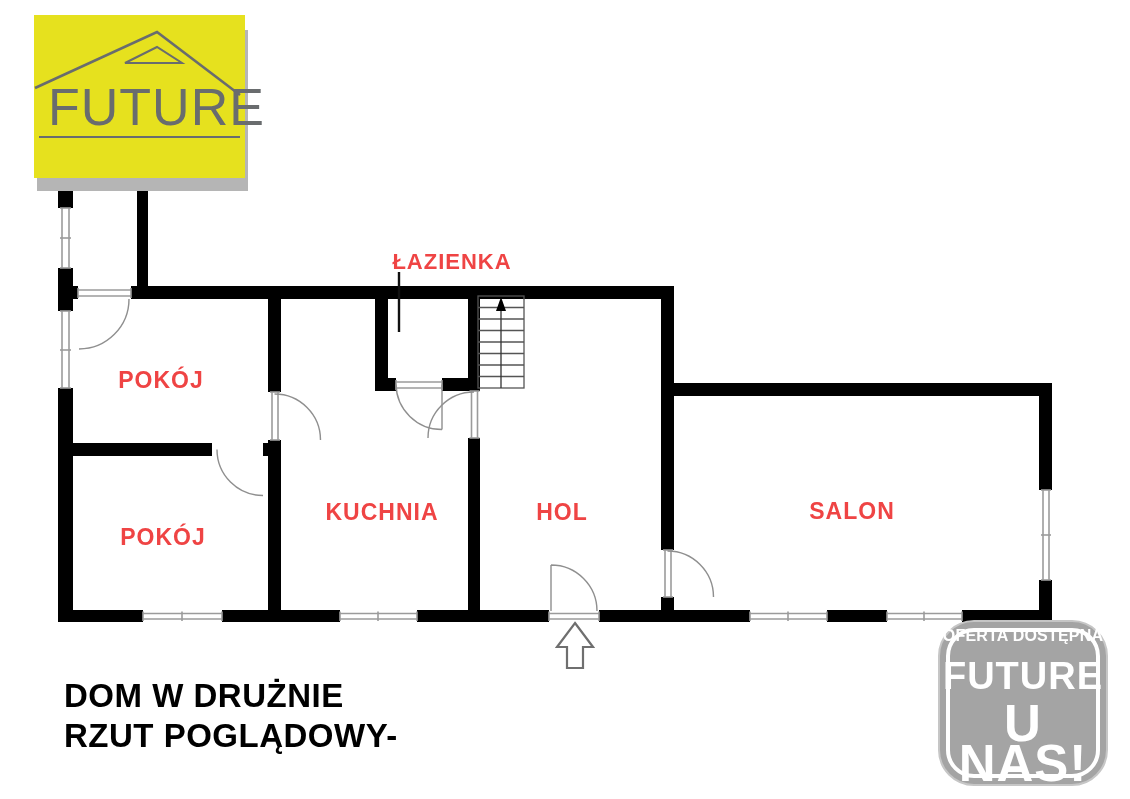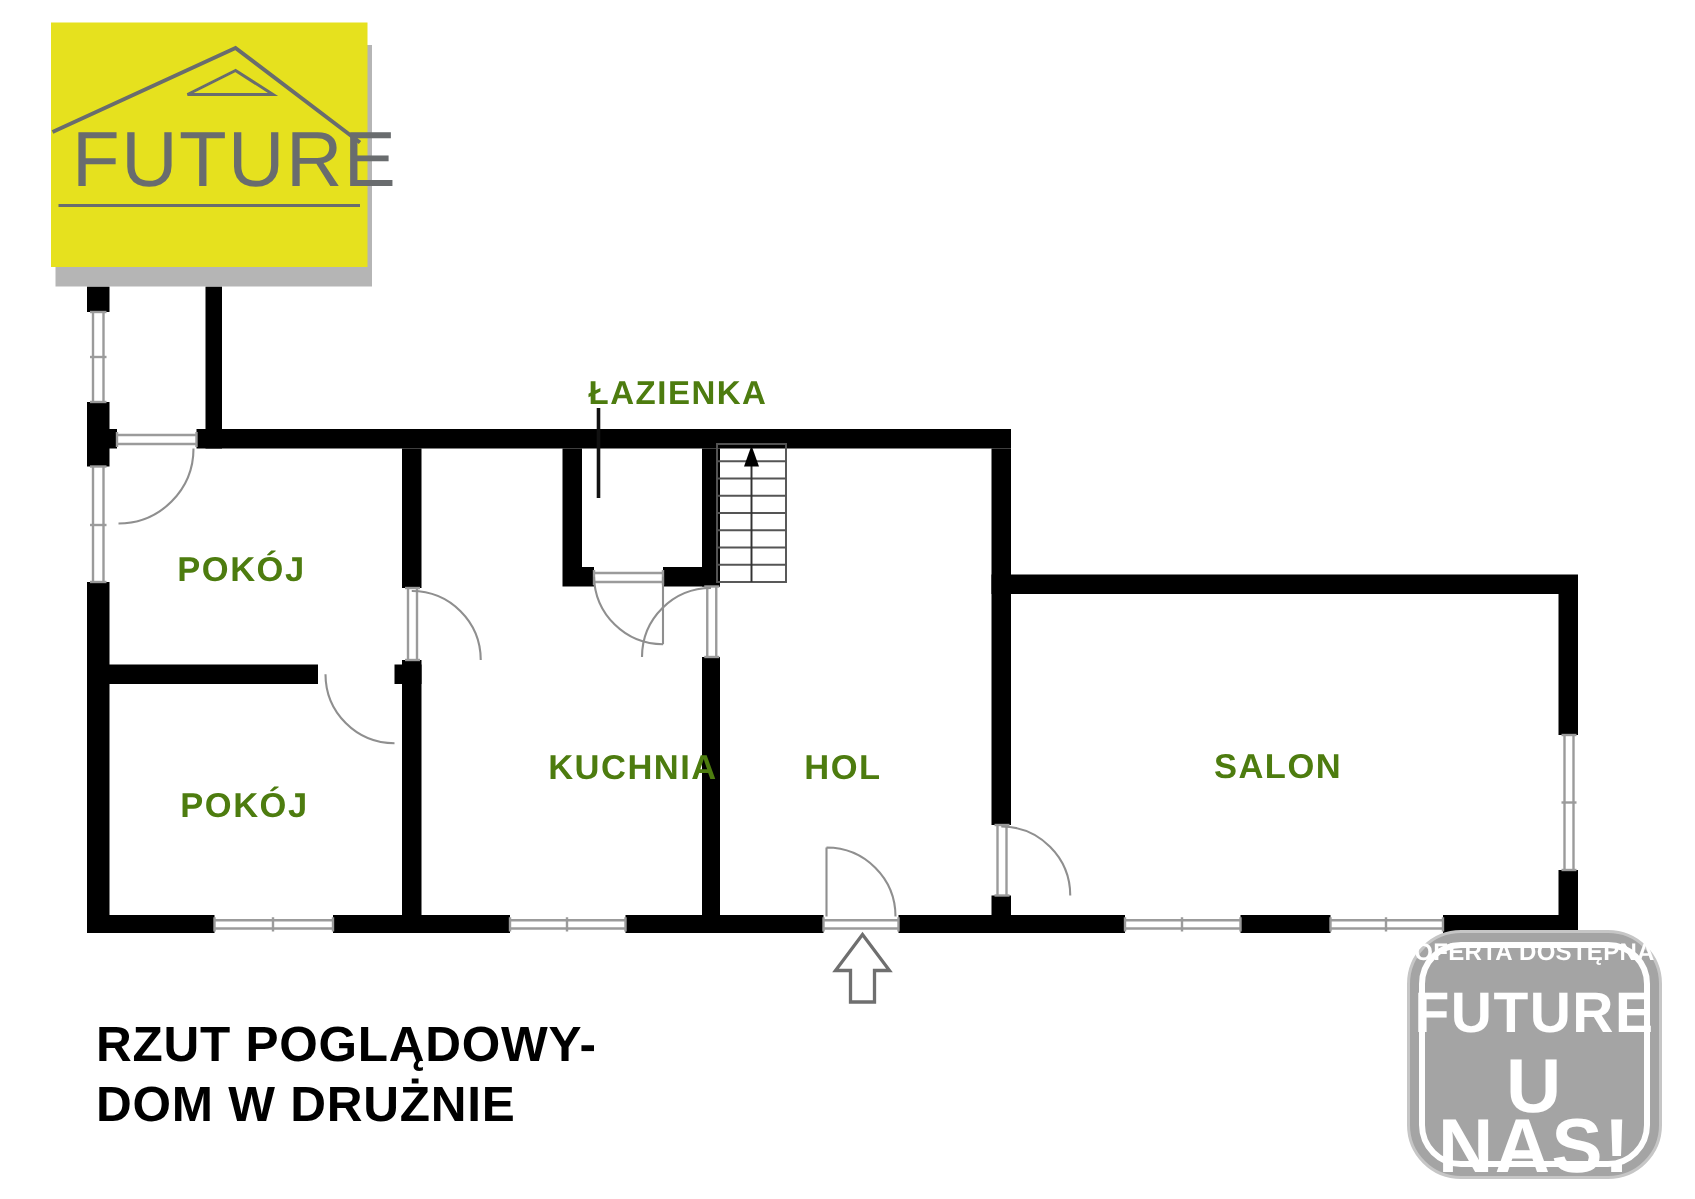--- a/index.html
+++ b/index.html
@@ -12,21 +12,21 @@
   .logo{position:absolute;left:34px;top:15px;width:211px;height:163px;background:#e6e11e;}
   .logo .roof{position:absolute;left:0;top:0;}
   .logo .brand{position:absolute;left:14px;top:66px;font-size:52px;line-height:1;
                font-weight:400;color:#696c6e;letter-spacing:1px;white-space:nowrap;}
   .logo .rule{position:absolute;left:5px;right:5px;top:121px;height:2px;background:#696c6e;}
   .logo .tagline{position:absolute;left:7px;top:129px;font-size:17px;color:#696c6e;
                  letter-spacing:6px;white-space:nowrap;}
 
   
   .room-label{position:absolute;transform:translate(-50%,-50%);font-weight:700;
-              font-size:23px;letter-spacing:1px;color:#4d7c0f;white-space:nowrap;}
+              font-size:23px;letter-spacing:1px;color:#ef4444;white-space:nowrap;}
   .room-label.sm{font-size:22px;}
 
   
   .caption{position:absolute;left:64px;top:676px;font-weight:700;color:#000;
            font-size:33px;line-height:40px;letter-spacing:0.5px;}
 
   
   .badge{position:absolute;left:938px;top:620px;width:170px;height:166px;
          background:#a4a4a4;border:2px solid #c6c6c6;border-radius:36px;box-sizing:border-box;}
   .badge .ring{position:absolute;inset:6px;border:4px solid #ffffff;border-radius:28px;}
@@ -200,37 +200,37 @@
     </g>
 
     <line x1="399" y1="272" x2="399" y2="332" stroke="#111111" stroke-width="2.4"></line>
 
     <path d="M575,623 L593,647 L583,647 L583,668 L567,668 L567,647 L557,647 Z" fill="#ffffff" stroke="#6f6f6f" stroke-width="2.2" stroke-linejoin="miter"></path>
   </svg>
 
   <div class="room-label sm" style="left:452px;top:262px;">ŁAZIENKA</div>
   <div class="room-label" style="left:161px;top:380px;">POKÓJ</div>
   <div class="room-label" style="left:163px;top:537px;">POKÓJ</div>
-  <div class="room-label" style="left:382px;top:512px;margin-left:40px;">KUCHNIA</div>
+  <div class="room-label" style="left:382px;top:512px;">KUCHNIA</div>
   <div class="room-label" style="left:562px;top:512px;">HOL</div>
   <div class="room-label" style="left:852px;top:511px;">SALON</div>
 
   <div class="logo-shadow"></div>
   <div class="logo">
     <svg class="roof" width="211" height="163" viewBox="0 0 211 163">
       <polyline points="1,73 123,17 206,80" fill="none" stroke="#696c6e" stroke-width="2.6"></polyline>
       <polygon points="123,32 91,48 148,48" fill="none" stroke="#696c6e" stroke-width="2"></polygon>
     </svg>
     <div class="brand">FUTURE</div>
     <div class="rule"></div>
   </div>
 
   <div class="caption">
+    <div>DOM W DRUŻNIE</div>
     <div>RZUT POGLĄDOWY-</div>
-    <div>DOM W DRUŻNIE</div>
   </div>
 
   <div class="badge">
     <div class="ring"></div>
     <div class="content">
       <div class="b1">OFERTA DOSTĘPNA</div>
       <div class="b2">FUTURE</div>
       <div class="b3">U NAS!</div>
     </div>
   </div>

